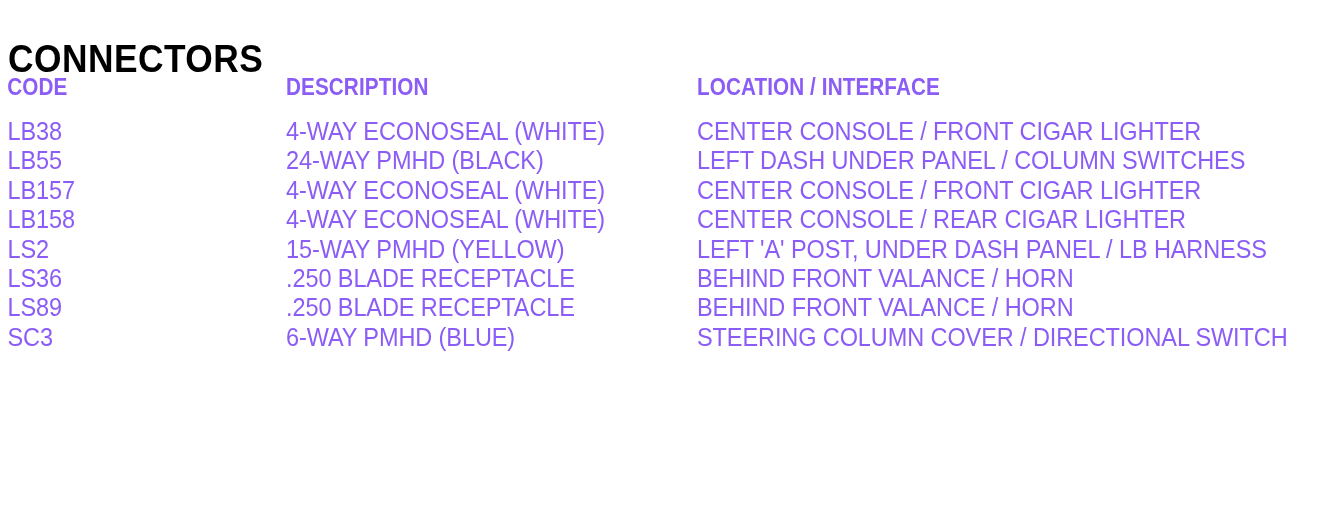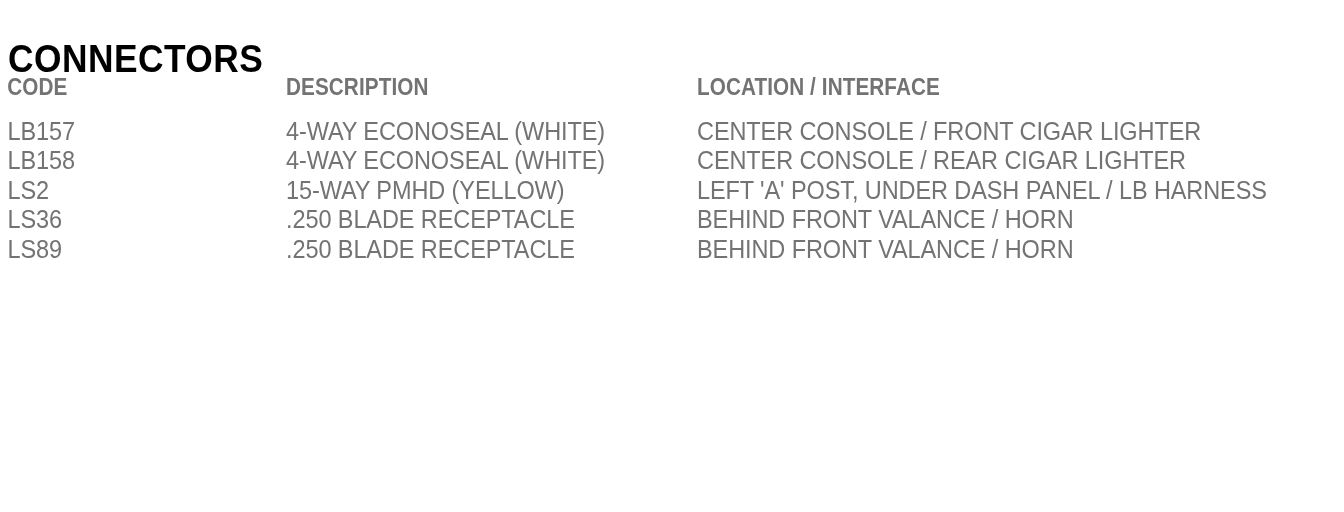--- a/index.html
+++ b/index.html
@@ -55,21 +55,21 @@
   .conn-table col.c-loc  { width: 647px; }
 
   .conn-table th,
   .conn-table td {
     padding: 0;
     margin: 0;
     text-align: left;
     vertical-align: baseline;
     white-space: nowrap;
     overflow: visible;
-    color: #737373;
+    color: #8b5cf6;
   }
 
   .conn-table thead th {
     height: 43px;
     font-size: 23px;
     font-weight: bold;
     letter-spacing: 0.1px;
   }
 
   .conn-table tbody td {
@@ -114,20 +114,42 @@
           <span class="cell-inner">DESCRIPTION</span>
         </th>
         <th>
           <span class="cell-inner">LOCATION / INTERFACE</span>
         </th>
       </tr>
     </thead>
     <tbody id="table-body">
         <tr>
           <td>
+            <span class="cell-inner pad-l">LB38</span>
+          </td>
+          <td>
+            <span class="cell-inner">4-WAY ECONOSEAL (WHITE)</span>
+          </td>
+          <td>
+            <span class="cell-inner">CENTER CONSOLE / FRONT CIGAR LIGHTER</span>
+          </td>
+        </tr>
+        <tr>
+          <td>
+            <span class="cell-inner pad-l">LB55</span>
+          </td>
+          <td>
+            <span class="cell-inner">24-WAY PMHD (BLACK)</span>
+          </td>
+          <td>
+            <span class="cell-inner">LEFT DASH UNDER PANEL / COLUMN SWITCHES</span>
+          </td>
+        </tr>
+        <tr>
+          <td>
             <span class="cell-inner pad-l">LB157</span>
           </td>
           <td>
             <span class="cell-inner">4-WAY ECONOSEAL (WHITE)</span>
           </td>
           <td>
             <span class="cell-inner">CENTER CONSOLE / FRONT CIGAR LIGHTER</span>
           </td>
         </tr>
         <tr>
@@ -165,18 +187,29 @@
         </tr>
         <tr>
           <td>
             <span class="cell-inner pad-l">LS89</span>
           </td>
           <td>
             <span class="cell-inner">.250 BLADE RECEPTACLE</span>
           </td>
           <td>
             <span class="cell-inner">BEHIND FRONT VALANCE / HORN</span>
+          </td>
+        </tr>
+        <tr>
+          <td>
+            <span class="cell-inner pad-l">SC3</span>
+          </td>
+          <td>
+            <span class="cell-inner">6-WAY PMHD (BLUE)</span>
+          </td>
+          <td>
+            <span class="cell-inner">STEERING COLUMN COVER / DIRECTIONAL SWITCH</span>
           </td>
         </tr>
       </tbody>
   </table>
 
 </div>
 
 </body></html>

